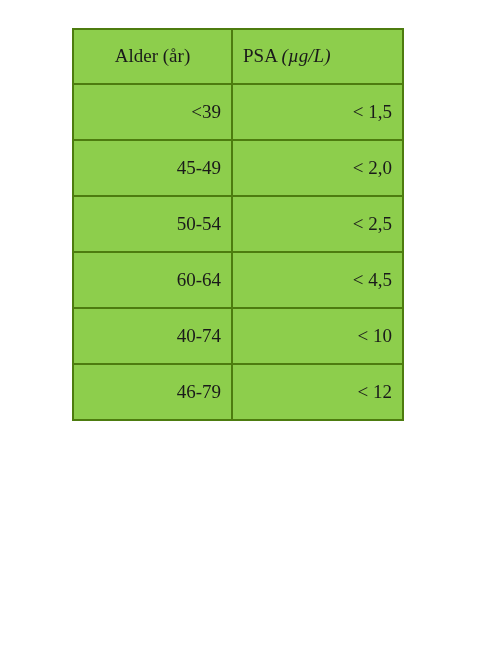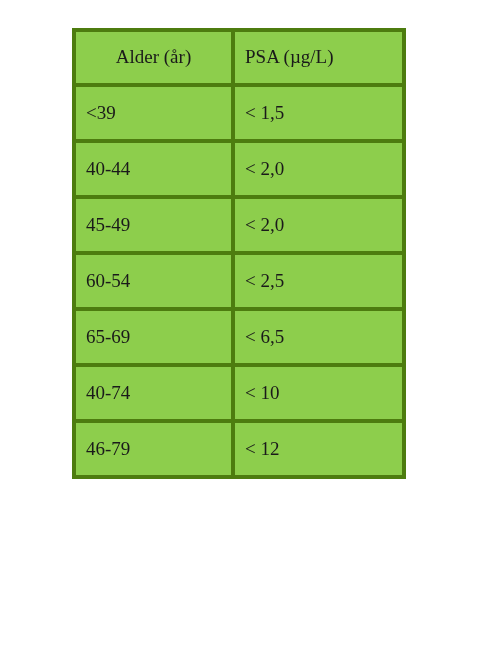--- a/index.html
+++ b/index.html
@@ -29,21 +29,21 @@
     border-collapse: collapse;
     table-layout: fixed;
     background: #8DCE4C;
   }
 
   .psa-table col.col-age   { width: 159px; }
   .psa-table col.col-psa   { width: 171px; }
 
   .psa-table th,
   .psa-table td {
-    border: 4px solid #4d7c0f;
+    border: 2px solid #4d7c0f;
     background: #8DCE4C;
     color: #1a1a1a;
     height: 56px;
     padding: 0 10px;
     font-size: 19px;
     line-height: 1.1;
     font-weight: normal;
     vertical-align: middle;
     box-sizing: border-box;
   }
@@ -52,25 +52,26 @@
   .psa-table thead th {
     height: 55px;
   }
   .th-age {
     text-align: center;
   }
   .th-psa {
     text-align: left;
   }
   .unit-italic {
+    font-style: italic;
   }
 
   
   .psa-table tbody td {
-    text-align: left;
+    text-align: right;
     border-radius: 11px;
   }
 </style>
 </head>
 <body>
 
 <div class="page">
 
   <table class="psa-table">
     <colgroup>
@@ -86,34 +87,30 @@
           <span>PSA </span><span class="unit-italic">(µg/L)</span>
         </th>
       </tr>
     </thead>
     <tbody>
       <tr>
         <td>&lt;39</td>
         <td>&lt; 1,5</td>
       </tr>
       <tr>
-        <td>40-44</td>
-        <td>&lt; 2,0</td>
-      </tr>
-      <tr>
         <td>45-49</td>
         <td>&lt; 2,0</td>
       </tr>
       <tr>
-        <td>60-54</td>
+        <td>50-54</td>
         <td>&lt; 2,5</td>
       </tr>
       <tr>
-        <td>65-69</td>
-        <td>&lt; 6,5</td>
+        <td>60-64</td>
+        <td>&lt; 4,5</td>
       </tr>
       <tr>
         <td>40-74</td>
         <td>&lt; 10</td>
       </tr>
       <tr>
         <td>46-79</td>
         <td>&lt; 12</td>
       </tr>
     </tbody>

